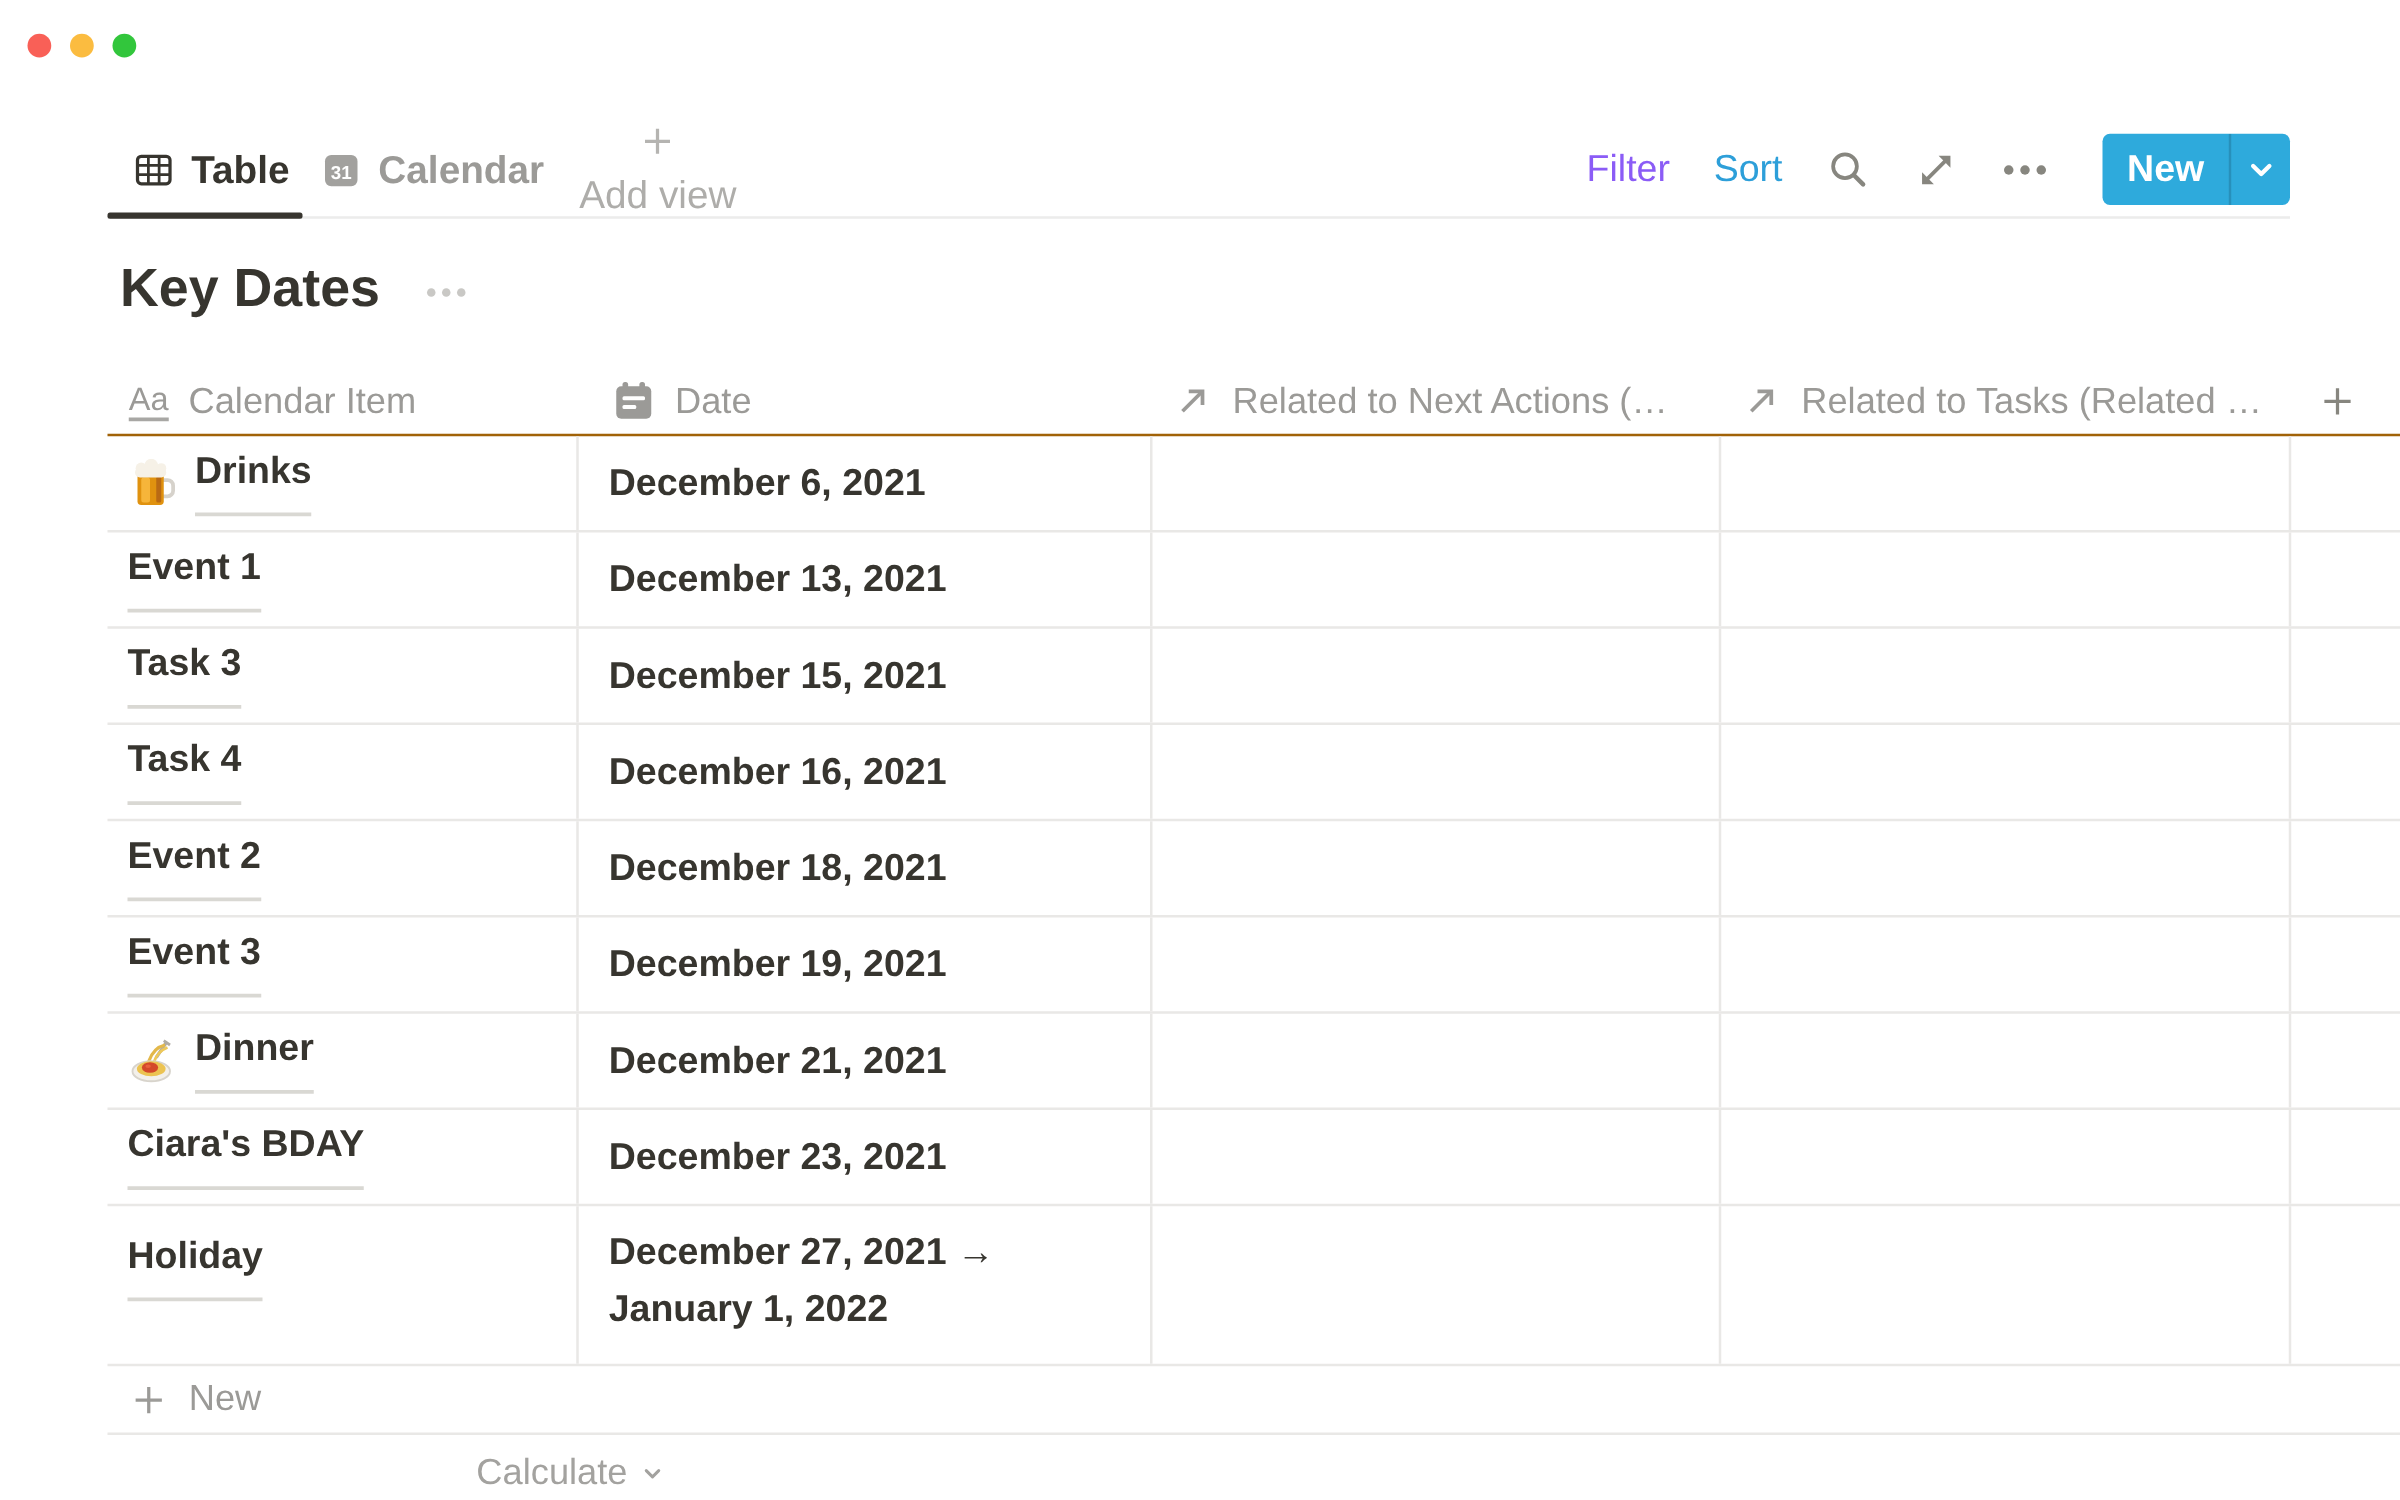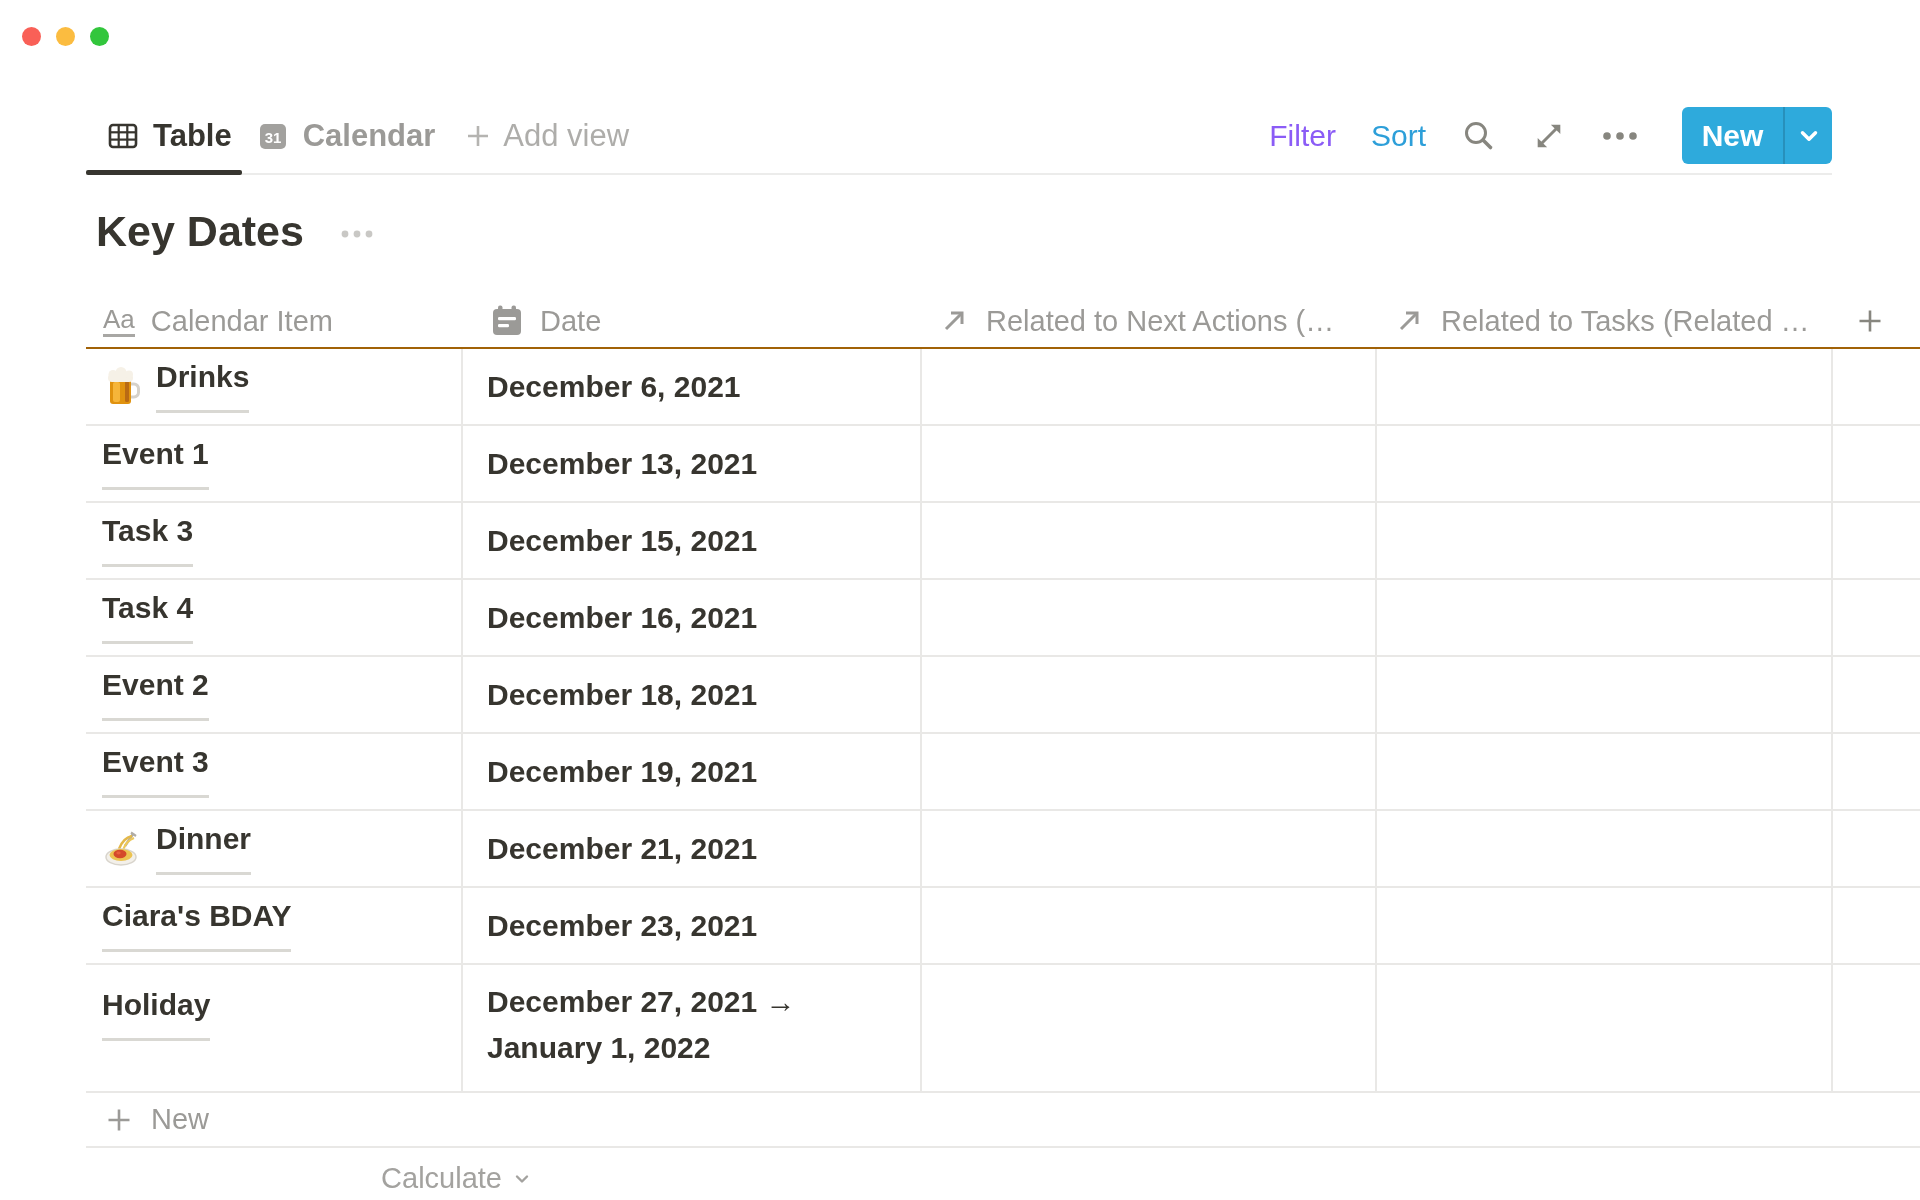--- a/index.html
+++ b/index.html
@@ -18,21 +18,21 @@
   .toolbar{
     margin:98px 88px 0 86px;height:75px;display:flex;align-items:center;
     border-bottom:2px solid #ececeb;
   }
   .tabs{display:flex;height:100%;align-items:stretch;}
   .tab{position:relative;display:flex;align-items:center;gap:13px;padding:0 14px;cursor:pointer;}
   .tab.first{padding-left:20px;padding-right:10px;}
   .tab .tlabel{font-size:31px;font-weight:600;color:#9b9a97;white-space:nowrap;}
   .tab.active .tlabel{color:#37352f;}
   .tab.active::after{content:"";position:absolute;left:0;right:0;bottom:-2px;height:5px;background:#37352f;border-radius:2px;}
-  .tab.addview{gap:10px;}
+  .tab.addview{gap:10px;flex-direction:column;}
   .tab.addview .tlabel{font-weight:400;color:#aeadaa;}
   .icon{display:inline-flex;align-items:center;justify-content:center;}
   .toolbar-right{margin-left:auto;display:flex;align-items:center;gap:35px;}
   .tb-text{font-size:30px;color:#8b5cf6;cursor:pointer;white-space:nowrap;}
   .tb-text.sort{color:#2d9fd9;}
   .tb-icon{cursor:pointer;display:inline-flex;align-items:center;}
   .new-btn{display:flex;margin-left:8px;height:57px;width:150px;border-radius:6px;background:#2eaadc;overflow:hidden;}
   .new-main{flex:1;display:flex;align-items:center;justify-content:center;
     color:#fff;font-size:30px;font-weight:600;cursor:pointer;}
   .new-caret{width:47px;display:flex;align-items:center;justify-content:center;

